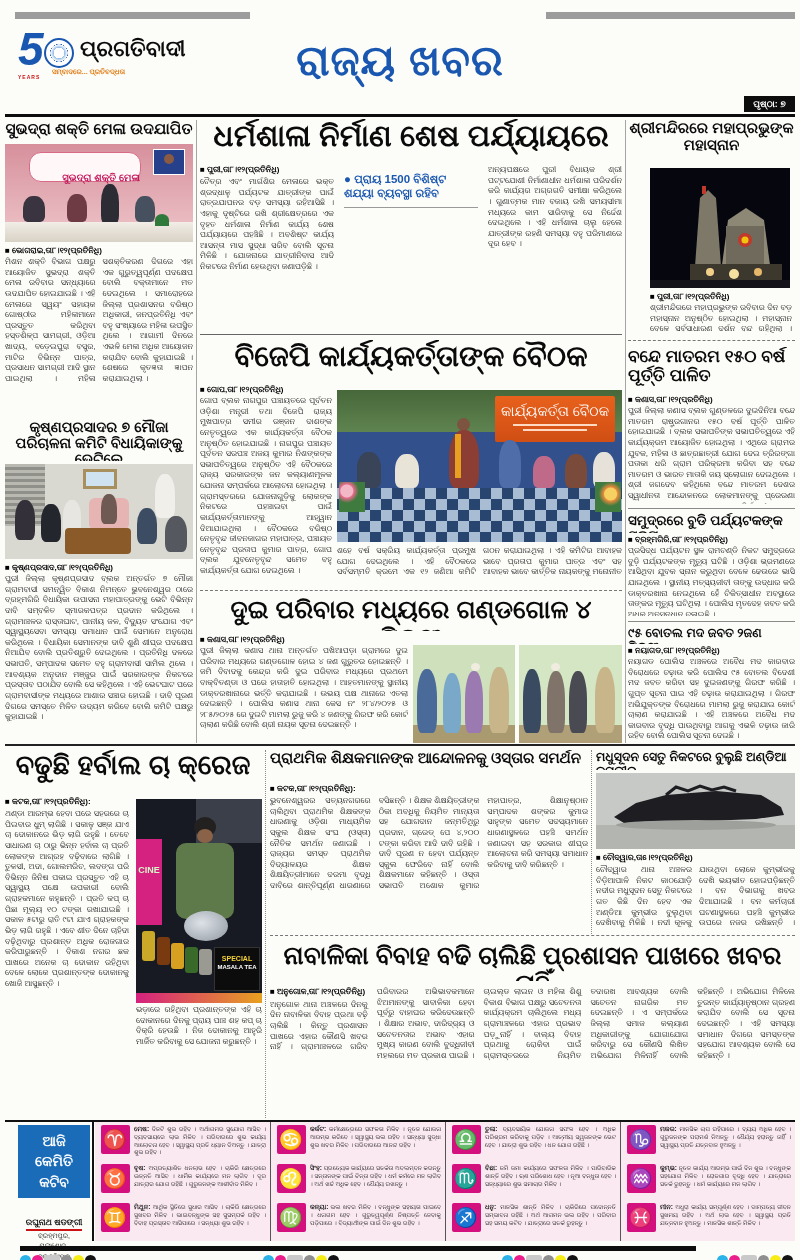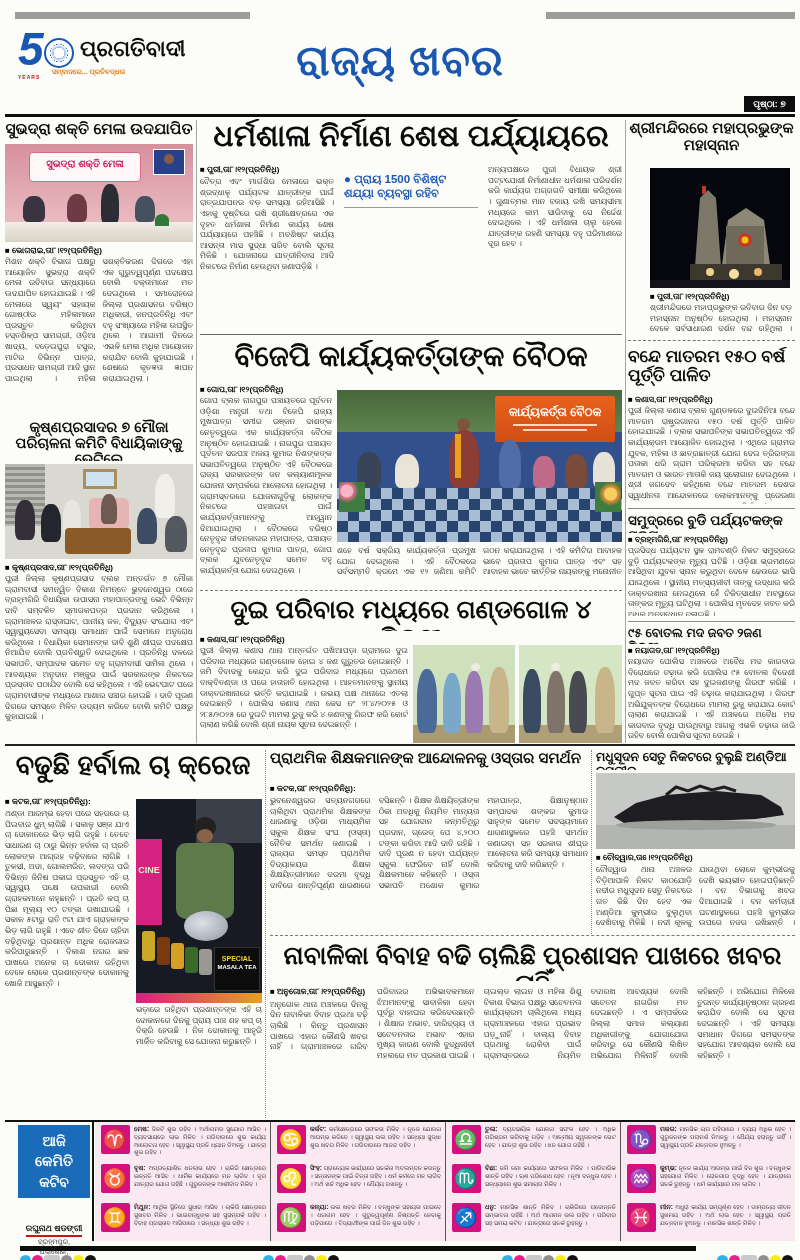--- a/index.html
+++ b/index.html
@@ -71,21 +71,21 @@
 
   <div class="abs blackbox" style="left:744px;top:96px;width:51px;text-align:center">ପୃଷ୍ଠା: ୭</div>
   <div class="abs" style="left:5px;top:114px;width:790px;height:3px;background:#0d0d0d"></div>
 
   <div class="vline" style="left:196px;top:120px;height:623px"></div>
   <div class="vline" style="left:625px;top:120px;height:623px"></div>
 
   <div class="abs hl center" style="left:5px;top:120px;width:188px;height:22px;font-size:15.5px">ସୁଭଦ୍ରା ଶକ୍ତି ମେଳା ଉଦଯାପିତ</div>
 
   <div class="photo" style="left:5px;top:144px;width:188px;height:98px;background:linear-gradient(#d6909c,#efc6cb)">
-    <div class="abs" style="left:24px;top:8px;width:112px;height:30px;background:#fff7f8;border-radius:4px;border:1px solid #d86a86;text-align:center;padding-top:0">
+    <div class="abs" style="left:24px;top:8px;width:112px;height:30px;background:#fff7f8;border-radius:12px;border:1px solid #d86a86;text-align:right;padding-top:14px">
       <span style="font-size:10px;font-weight:bold;color:#c2185b">ସୁଭଦ୍ରା ଶକ୍ତି ମେଳା</span>
     </div>
     <div class="abs" style="left:148px;top:5px;width:32px;height:26px;background:#27408b;border:1px solid #fff">
       <div class="head" style="left:10px;top:4px;width:10px;height:10px;background:#8a5a42"></div>
     </div>
     <div class="fig" style="left:18px;top:52px;width:22px;height:26px;background:#3a3340"></div>
     <div class="fig" style="left:62px;top:50px;width:20px;height:28px;background:#6e3a44"></div>
     <div class="fig" style="left:96px;top:40px;width:18px;height:40px;background:#2c2c34"></div>
     <div class="fig" style="left:130px;top:52px;width:20px;height:26px;background:#47505e"></div>
     <div class="abs" style="left:0;top:78px;width:188px;height:20px;background:linear-gradient(#f2ede6,#d8d2c6)"></div>
@@ -153,21 +153,21 @@
   <div class="hdash" style="left:628px;top:340px;width:167px"></div>
 
   <div class="abs hl center" style="left:200px;top:340px;width:422px;height:42px;font-size:29px">ବିଜେପି କାର୍ଯ୍ୟକର୍ତ୍ତାଙ୍କ ବୈଠକ</div>
   <div class="abs dateline" style="left:200px;top:385px;width:132px">■ ଗୋପ,ତା୮।୧୨(ପ୍ରତିନିଧି)</div>
   <div class="abs bodytext" style="left:200px;top:396px;width:132px;height:190px">ଗୋପ ବ୍ଲକ ନାଗପୁର ପଞ୍ଚାୟତରେ ପୂର୍ବତନ ଓଡ଼ିଶା ମନ୍ତ୍ରୀ ତଥା ବିଜେପି ରାଜ୍ୟ ମୁଖପାତ୍ର ସମୀର ରଞ୍ଜନ ଦାଶଙ୍କ ନେତୃତ୍ୱରେ ଏକ କାର୍ଯ୍ୟକର୍ତ୍ତା ବୈଠକ ଅନୁଷ୍ଠିତ ହୋଇଯାଇଛି । ନାଗପୁର ପଞ୍ଚାୟତ ପୂର୍ବତନ ସରପଞ୍ଚ ଅଜୟ କୁମାର ନିଶଙ୍କଙ୍କ ସଭାପତିତ୍ୱରେ ଅନୁଷ୍ଠିତ ଏହି ବୈଠକରେ ରାଜ୍ୟ ସରକାରଙ୍କ ଜନ କଲ୍ୟାଣମୂଳକ ଯୋଜନା ସମ୍ପର୍କରେ ଆଲୋଚନା ହୋଇଥିଲା । ଗ୍ରାମସ୍ତରରେ ଯୋଜନାଗୁଡ଼ିକୁ ଲୋକଙ୍କ ନିକଟରେ ପହଞ୍ଚାଇବା ପାଇଁ କାର୍ଯ୍ୟକର୍ତ୍ତାମାନଙ୍କୁ ଆହ୍ୱାନ ଦିଆଯାଇଥିଲା । ବୈଠକରେ ବରିଷ୍ଠ ନେତୃବୃନ୍ଦ ଜୀବନଜାଗର ମହାପାତ୍ର, ପଞ୍ଚାୟତ ନେତୃବୃନ୍ଦ ପ୍ରତାପ କୁମାର ପାତ୍ର, ଗୋପ ବ୍ଲକ ଯୁବନେତୃବୃନ୍ଦ ସମେତ ବହୁ କାର୍ଯ୍ୟକର୍ତ୍ତା ଯୋଗ ଦେଇଥିଲେ ।</div>
 
   <div class="photo" style="left:337px;top:390px;width:285px;height:152px;background:#4e5e74">
     <div class="abs" style="left:0;top:0;width:285px;height:42px;background:linear-gradient(#47683a,#5f8350)"></div>
     <div class="abs" style="left:0;top:42px;width:285px;height:62px;background:#31508c"></div>
     <div class="abs" style="left:158px;top:6px;width:120px;height:46px;background:linear-gradient(#e8611c,#d14e14);border-radius:2px;text-align:center;padding-top:6px">
-      <span style="font-size:12px;font-weight:bold;color:#fff">କାର୍ଯ୍ୟକର୍ତ୍ତା ବୈଠକ</span>
+      <span style="font-size:14px;font-weight:normal;color:#fff">କାର୍ଯ୍ୟକର୍ତ୍ତା ବୈଠକ</span>
       <div style="margin:4px auto 0;width:84px;height:2px;background:#ffd9c2"></div>
       <div style="margin:3px auto 0;width:64px;height:2px;background:#ffd9c2"></div>
     </div>
     <div class="head" style="left:120px;top:28px;width:13px;height:13px;background:#7c5440"></div>
     <div class="fig" style="left:112px;top:40px;width:30px;height:58px;background:#8c3d34"></div>
     <div class="abs" style="left:118px;top:44px;width:6px;height:44px;background:#e8a020"></div>
     <div class="fig" style="left:20px;top:62px;width:24px;height:36px;background:#3a4458"></div>
     <div class="fig" style="left:58px;top:64px;width:24px;height:34px;background:#e8e4d8"></div>
     <div class="fig" style="left:162px;top:50px;width:22px;height:48px;background:#4f6da8"></div>
     <div class="fig" style="left:196px;top:66px;width:22px;height:32px;background:#c06a8a"></div>
@@ -280,21 +280,21 @@
 
   <div class="abs" style="left:5px;top:1120px;width:790px;height:2px;background:#111"></div>
   <div class="abs" style="left:92px;top:1122px;width:2px;height:119px;background:#111"></div>
 
   <div class="abs" style="left:18px;top:1125px;width:72px;height:116px">
     <div class="ztitle">
       <div>ଆଜି</div>
       <div>କେମିତି</div>
       <div>କଟିବ</div>
     </div>
-    <div style="text-align:center;margin-top:19px">
+    <div style="text-align:center;margin-top:13px">
       <span class="zast">ରଘୁନାଥ ଷଡଙ୍ଗୀ</span>
     </div>
     <div class="zaddr">
       <div>ବ୍ରହ୍ମପୁର,</div>
       <div>ପଲାଶୋଳ,</div>
       <div>ଚଉଦସିଂପୁର</div>
       <div>ମୋ: ୯୪୩୭୫୫୦୧୦୦୬</div>
     </div>
   </div>
 

